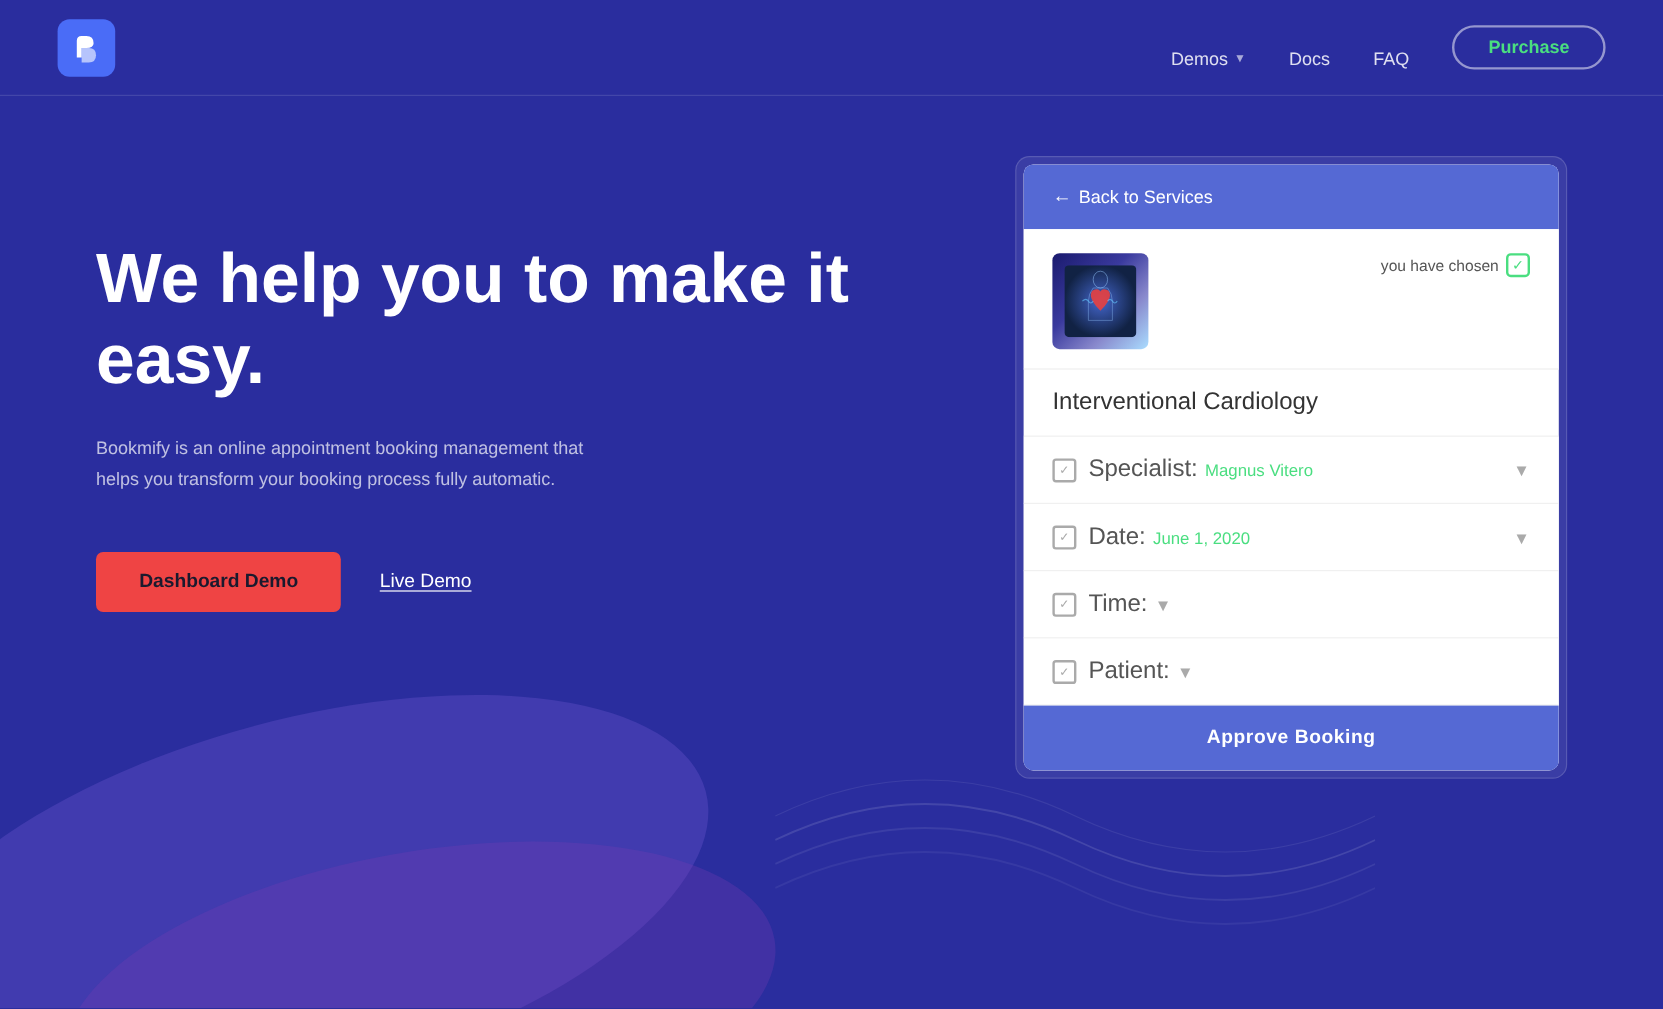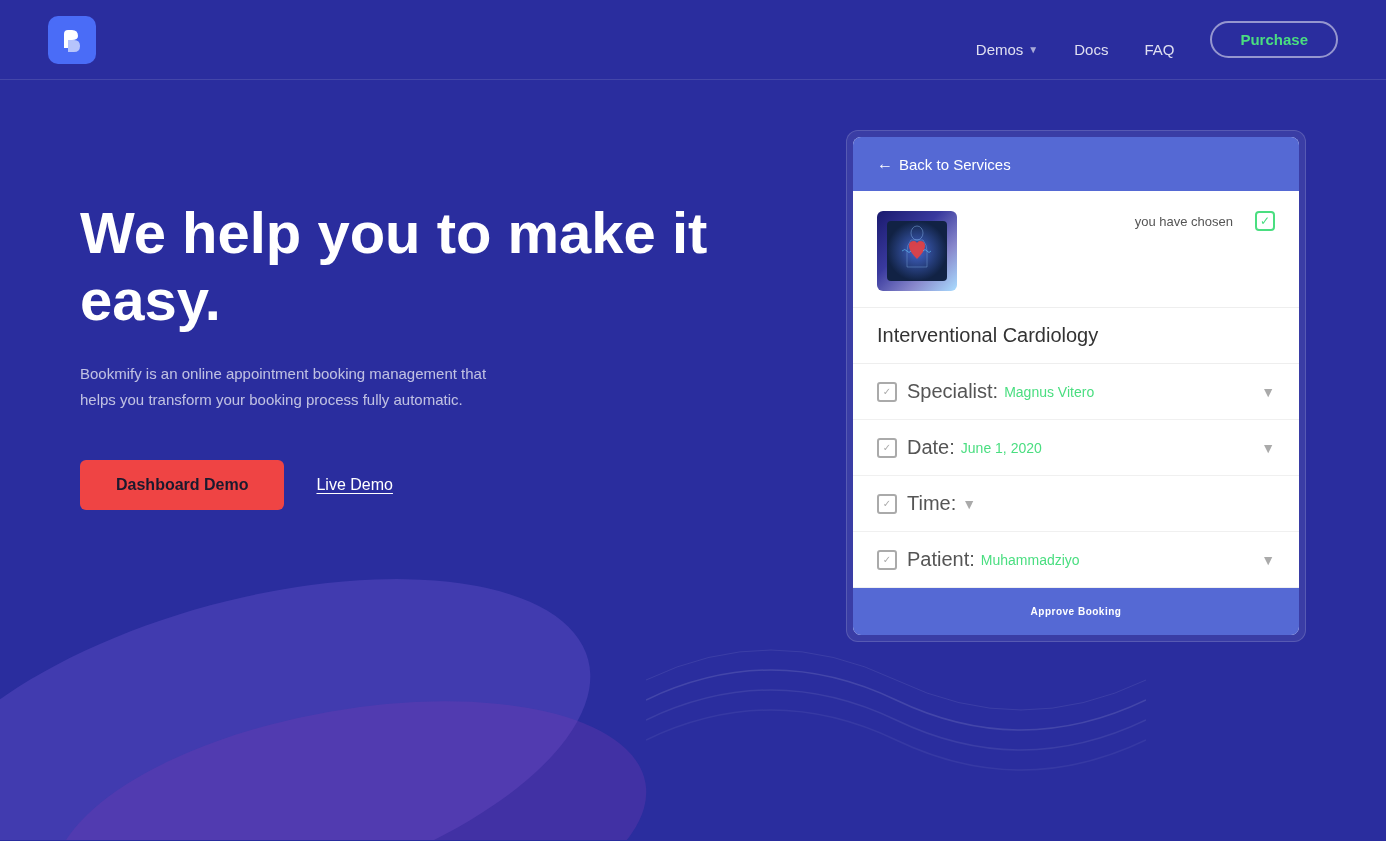--- a/index.html
+++ b/index.html
@@ -241,21 +241,21 @@
       width: 60px;
       height: 60px;
     }
 
     .chosen-badge {
       position: absolute;
       top: 20px;
       right: 24px;
       display: flex;
       align-items: center;
-      gap: 22px;
+      gap: 6px;
       color: #555;
       font-size: 13px;
     }
 
     .check-box {
       width: 20px;
       height: 20px;
       border: 2px solid #4ade80;
       border-radius: 4px;
       display: flex;
@@ -318,21 +318,21 @@
     }
 
     .field-chevron {
       color: #aaa;
       font-size: 14px;
     }
 
     .approve-btn {
       background: #5569d4;
       color: white;
-      font-size: 10px;
+      font-size: 16px;
       font-weight: 600;
       width: 100%;
       padding: 18px;
       border: none;
       cursor: pointer;
       letter-spacing: 0.5px;
     }
   </style>
 </head>
 <body>
@@ -445,21 +445,20 @@
 
           <div class="field-row">
             <div class="field-icon">✓</div>
             <span class="field-label">Time:</span>
             <span class="field-chevron">▼</span>
           </div>
 
           <div class="field-row">
             <div class="field-icon">✓</div>
             <span class="field-label">Patient:</span>
-            <span class="field-value">Muhammadziyo</span>
             <span class="field-chevron">▼</span>
           </div>
 
         </div>
 
         
         <button class="approve-btn">Approve Booking</button>
 
       </div>
     </div>

